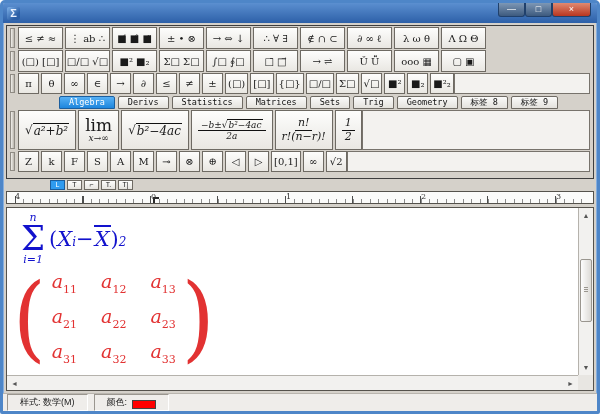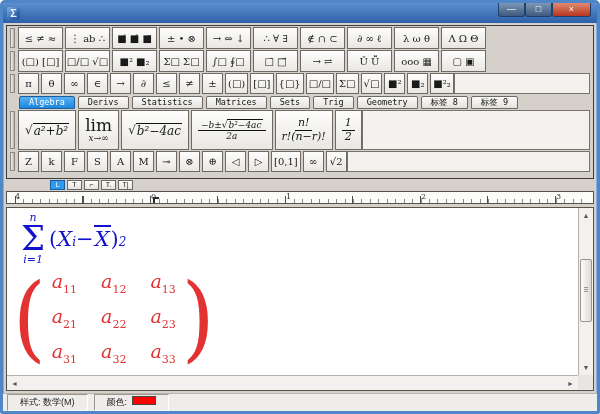--- a/index.html
+++ b/index.html
@@ -44,21 +44,21 @@
     display:flex; align-items:center; justify-content:center; white-space:nowrap;
   }
   .pbtn.big{ width:45px; height:22px; font-size:10px; }
   .pbtn.small{ min-width:21px; height:21px; font-size:10px; padding:0 2px; }
   .bar-fill{ flex:1; background:#f3f2ef; border:1px solid #77736c; margin-right:1px; }
   
   .tabsrow{ display:flex; gap:3px; padding:1px 0 1px 10px; height:15px; }
   .tab{ font-family:"DejaVu Sans Mono", monospace; font-size:8.5px; line-height:11px;
     padding:0 9px; background:linear-gradient(#fafaf9,#e4e2dd); border:1px solid #6e6a63;
     border-radius:2px 2px 0 0; color:#111; cursor:default; }
-  .tab.active{ background:linear-gradient(#56b0f5,#1e86dd); color:#fff; border-color:#1b5e9e; }
+  .tab.active{ background:linear-gradient(#56b0f5,#1e86dd); color:#fff; border-color:#1b5e9e;margin-left:40px; }
   
   .exprrow .pbtn{ height:40px; font-size:12px; font-style:italic; padding:0 6px; }
   .rt{ border-top:1px solid #111; padding:0 1px; }
   .frac{ display:inline-flex; flex-direction:column; align-items:center; line-height:1.15; font-size:11px; }
   .frac .num{ border-bottom:1px solid #111; padding:0 3px; }
   .lim{ display:inline-flex; flex-direction:column; align-items:center; line-height:1; }
   .lim .top{ font-style:normal; font-size:17px; }
   .lim .bot{ font-size:9px; }
   .qnum{ display:inline-flex; align-items:flex-end; }
   
@@ -109,21 +109,21 @@
     background:linear-gradient(90deg,#fdfdfd,#dcdad6); border:1px solid #9a968f; border-radius:2px; }
   .vthumb::after{ content:""; position:absolute; left:3px; right:3px; top:calc(50% - 3px); height:6px;
     background:repeating-linear-gradient(#9a968f 0 1px,transparent 1px 2px); }
   .htrack{ flex:1; }
   .corner{ position:absolute; right:0; bottom:0; width:15px; height:15px; background:#e8e6e2; }
   
   .statusbar{ flex:0 0 18px; background:#efedea; border-top:1px solid #b9b5ae;
     display:flex; align-items:center; gap:6px; padding:0 4px; }
   .seg{ font-size:9px; color:#222; border:1px solid; border-color:#9a968f #fff #fff #9a968f;
     padding:1px 12px; background:#efedea; white-space:nowrap; }
-  .seg.colorseg{ display:flex; align-items:flex-start; gap:5px; }
+  .seg.colorseg{ display:flex; align-items:flex-end; gap:5px; }
   .swatch{ width:24px; height:9px; background:#ff0000; border:1px solid #444; }
 </style>
 </head>
 <body>
 
 <div class="window">
 
   <div class="titlebar">
     <span class="logo">Σ</span>
     <span class="winbtns">

